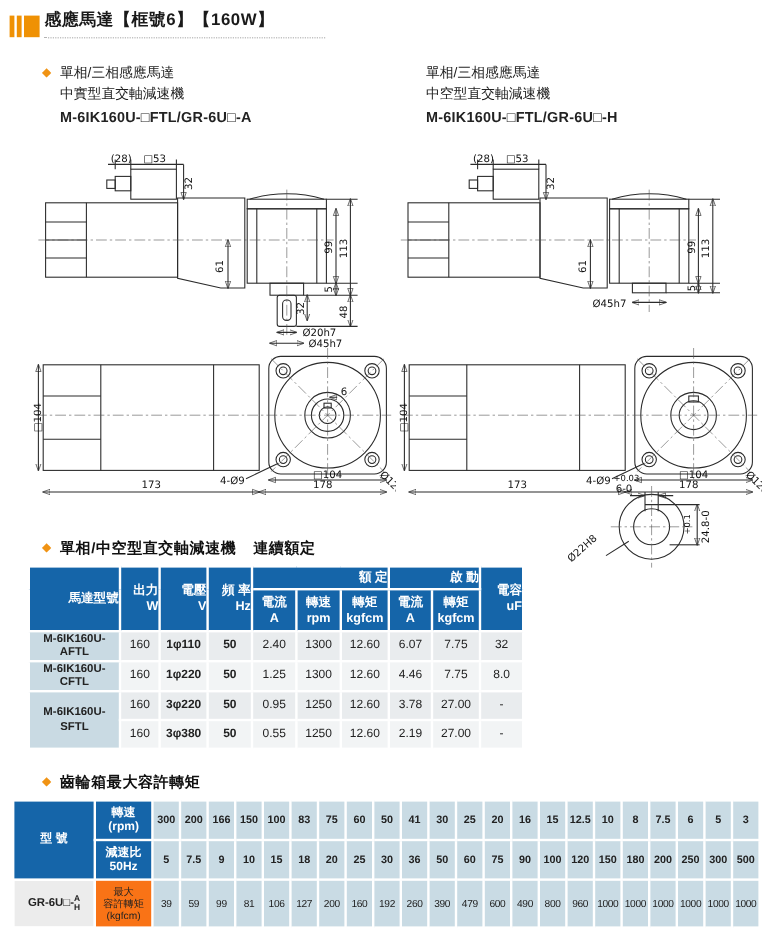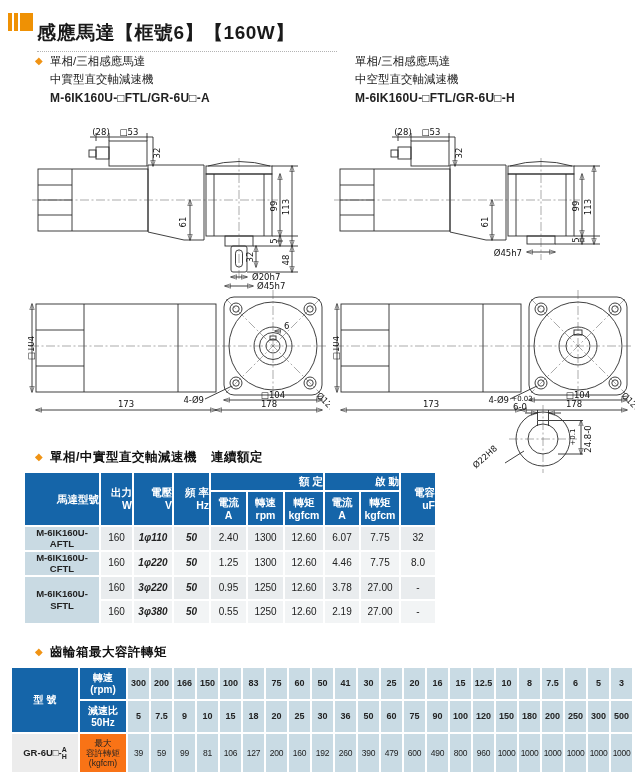--- a/index.html
+++ b/index.html
@@ -3,21 +3,21 @@
 <meta charset="utf-8">
 <style>
   html,body{margin:0;padding:0;background:#fff;}
   .page{position:relative;width:635px;height:777px;background:#fff;overflow:hidden;
         font-family:"Liberation Sans","DejaVu Sans",sans-serif;color:#1a1a1a;}
 
   
   .logo-bars{position:absolute;left:8px;top:13px;display:flex;gap:2px;height:18px;align-items:stretch;}
   .logo-bars .bar{background:#ef9104;}
   .bar-1,.bar-2{width:4px;} .bar-3{width:13px;}
-  .page-title{position:absolute;left:37px;top:20px;font-size:19px;font-weight:bold;letter-spacing:.5px;
+  .page-title{position:absolute;left:37px;top:8px;font-size:14px;font-weight:bold;letter-spacing:.5px;
               padding:0 42px 5px 0;border-bottom:1px dotted #b3b3b3;}
 
   
   .intro{position:absolute;top:52px;font-size:11.5px;line-height:1.6;color:#222;}
   .intro-left{left:50px;} .intro-right{left:355px;}
   .intro .model-line{font-weight:bold;font-size:12px;letter-spacing:.2px;}
   .diamond{position:absolute;color:#f09314;font-size:10px;}
   .d-intro{left:35px;top:55px;}
   .d-spec{left:35px;top:451px;}
   .d-gear{left:35px;top:646px;}
@@ -39,21 +39,21 @@
   
   .spec-table{position:absolute;left:23px;top:471px;border-collapse:collapse;table-layout:fixed;
               font-size:10px;color:#222;}
   .spec-table td{border:2px solid #fff;text-align:center;vertical-align:middle;padding:0;line-height:1.2;}
   .th-blue{background:#1565a9;color:#fff;font-weight:bold;font-size:10.5px;white-space:pre-line;}
   .spec-table .group-row td{height:17px;text-align:right;}
   .spec-table .sub-row td{height:33px;}
   .spec-table .data-row td{height:22px;}
   .model-cell{background:#c9dae3;font-weight:bold;font-size:9.5px;}
   .row-a .dc{background:#e9ecee;} .row-b .dc{background:#f2f4f5;}
-  .bld{font-weight:bold;font-style:italic;}
+  .bld{font-weight:bold;}
 
   
   .gear-table{position:absolute;left:10px;top:666px;border-collapse:collapse;table-layout:fixed;
               font-size:9px;color:#222;}
   .gear-table td{border:2px solid #fff;text-align:center;vertical-align:middle;padding:0;line-height:1.2;}
   .gear-table .r1 td,.gear-table .r2 td{height:31px;}
   .gear-table .r3 td{height:38px;}
   .g-blue{background:#1565a9;color:#fff;font-weight:bold;font-size:10px;white-space:pre-line;}
   .g-val{background:#c9dbe4;font-weight:bold;font-size:9px;}
   .g-val-n{background:#c9dbe4;font-weight:normal;font-size:8.5px;letter-spacing:-.3px;}
@@ -310,21 +310,21 @@
     </g>
     <text x="97" y="8" text-anchor="middle" class="small">+0.03</text>
     <text x="95" y="17" text-anchor="middle">6-0</text>
     <text transform="rotate(-42 62 66)" x="62" y="66" text-anchor="middle">Ø22H8</text>
     <text transform="rotate(-90 150 44)" x="150" y="44" text-anchor="middle" class="small">+0.1</text>
     <text transform="rotate(-90 166 46)" x="166" y="46" text-anchor="middle">24.8-0</text>
   </svg>
 
   <span class="diamond d-spec">◆</span>
   <div class="section-title st-spec">
-    <span>單相/中實型直交軸減速機</span><span class="st-sub">連續額定</span>
+    <span>單相/中空型直交軸減速機</span><span class="st-sub">連續額定</span>
   </div>
 
   <table class="spec-table">
     <colgroup>
       <col style="width:76px">
         <col style="width:33px">
         <col style="width:40px">
         <col style="width:37px">
       <col style="width:37px">
         <col style="width:37px">

